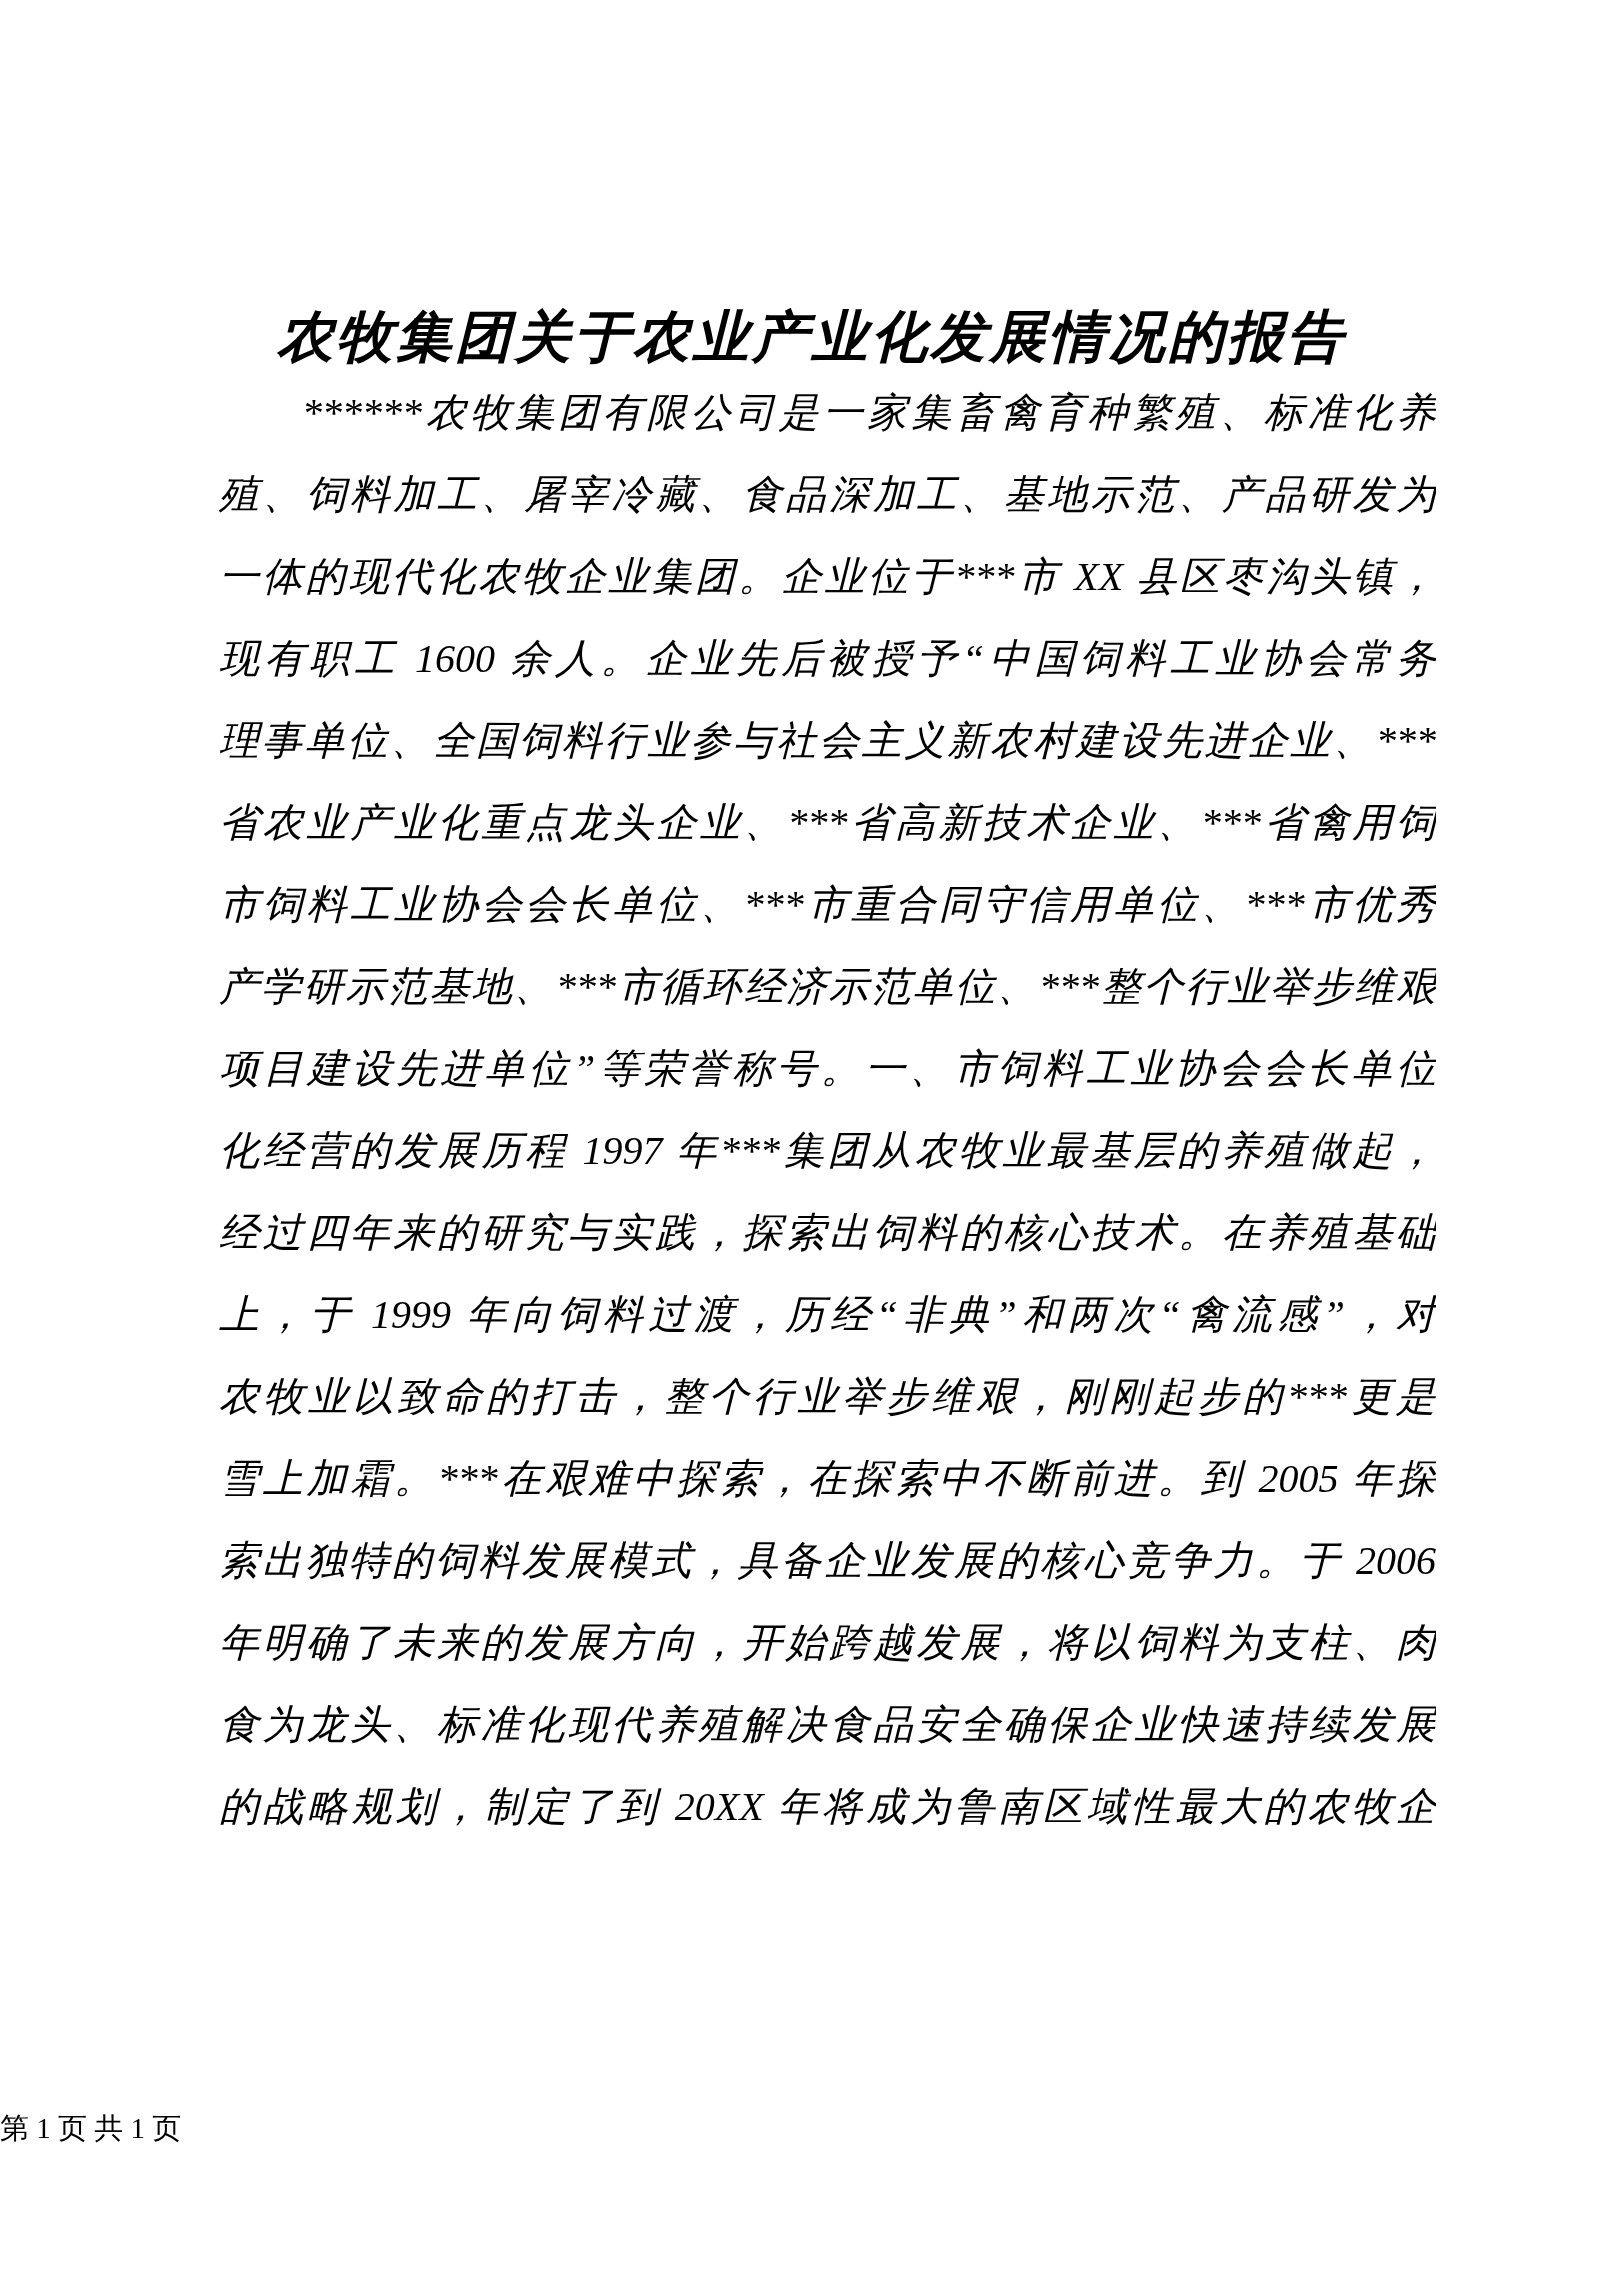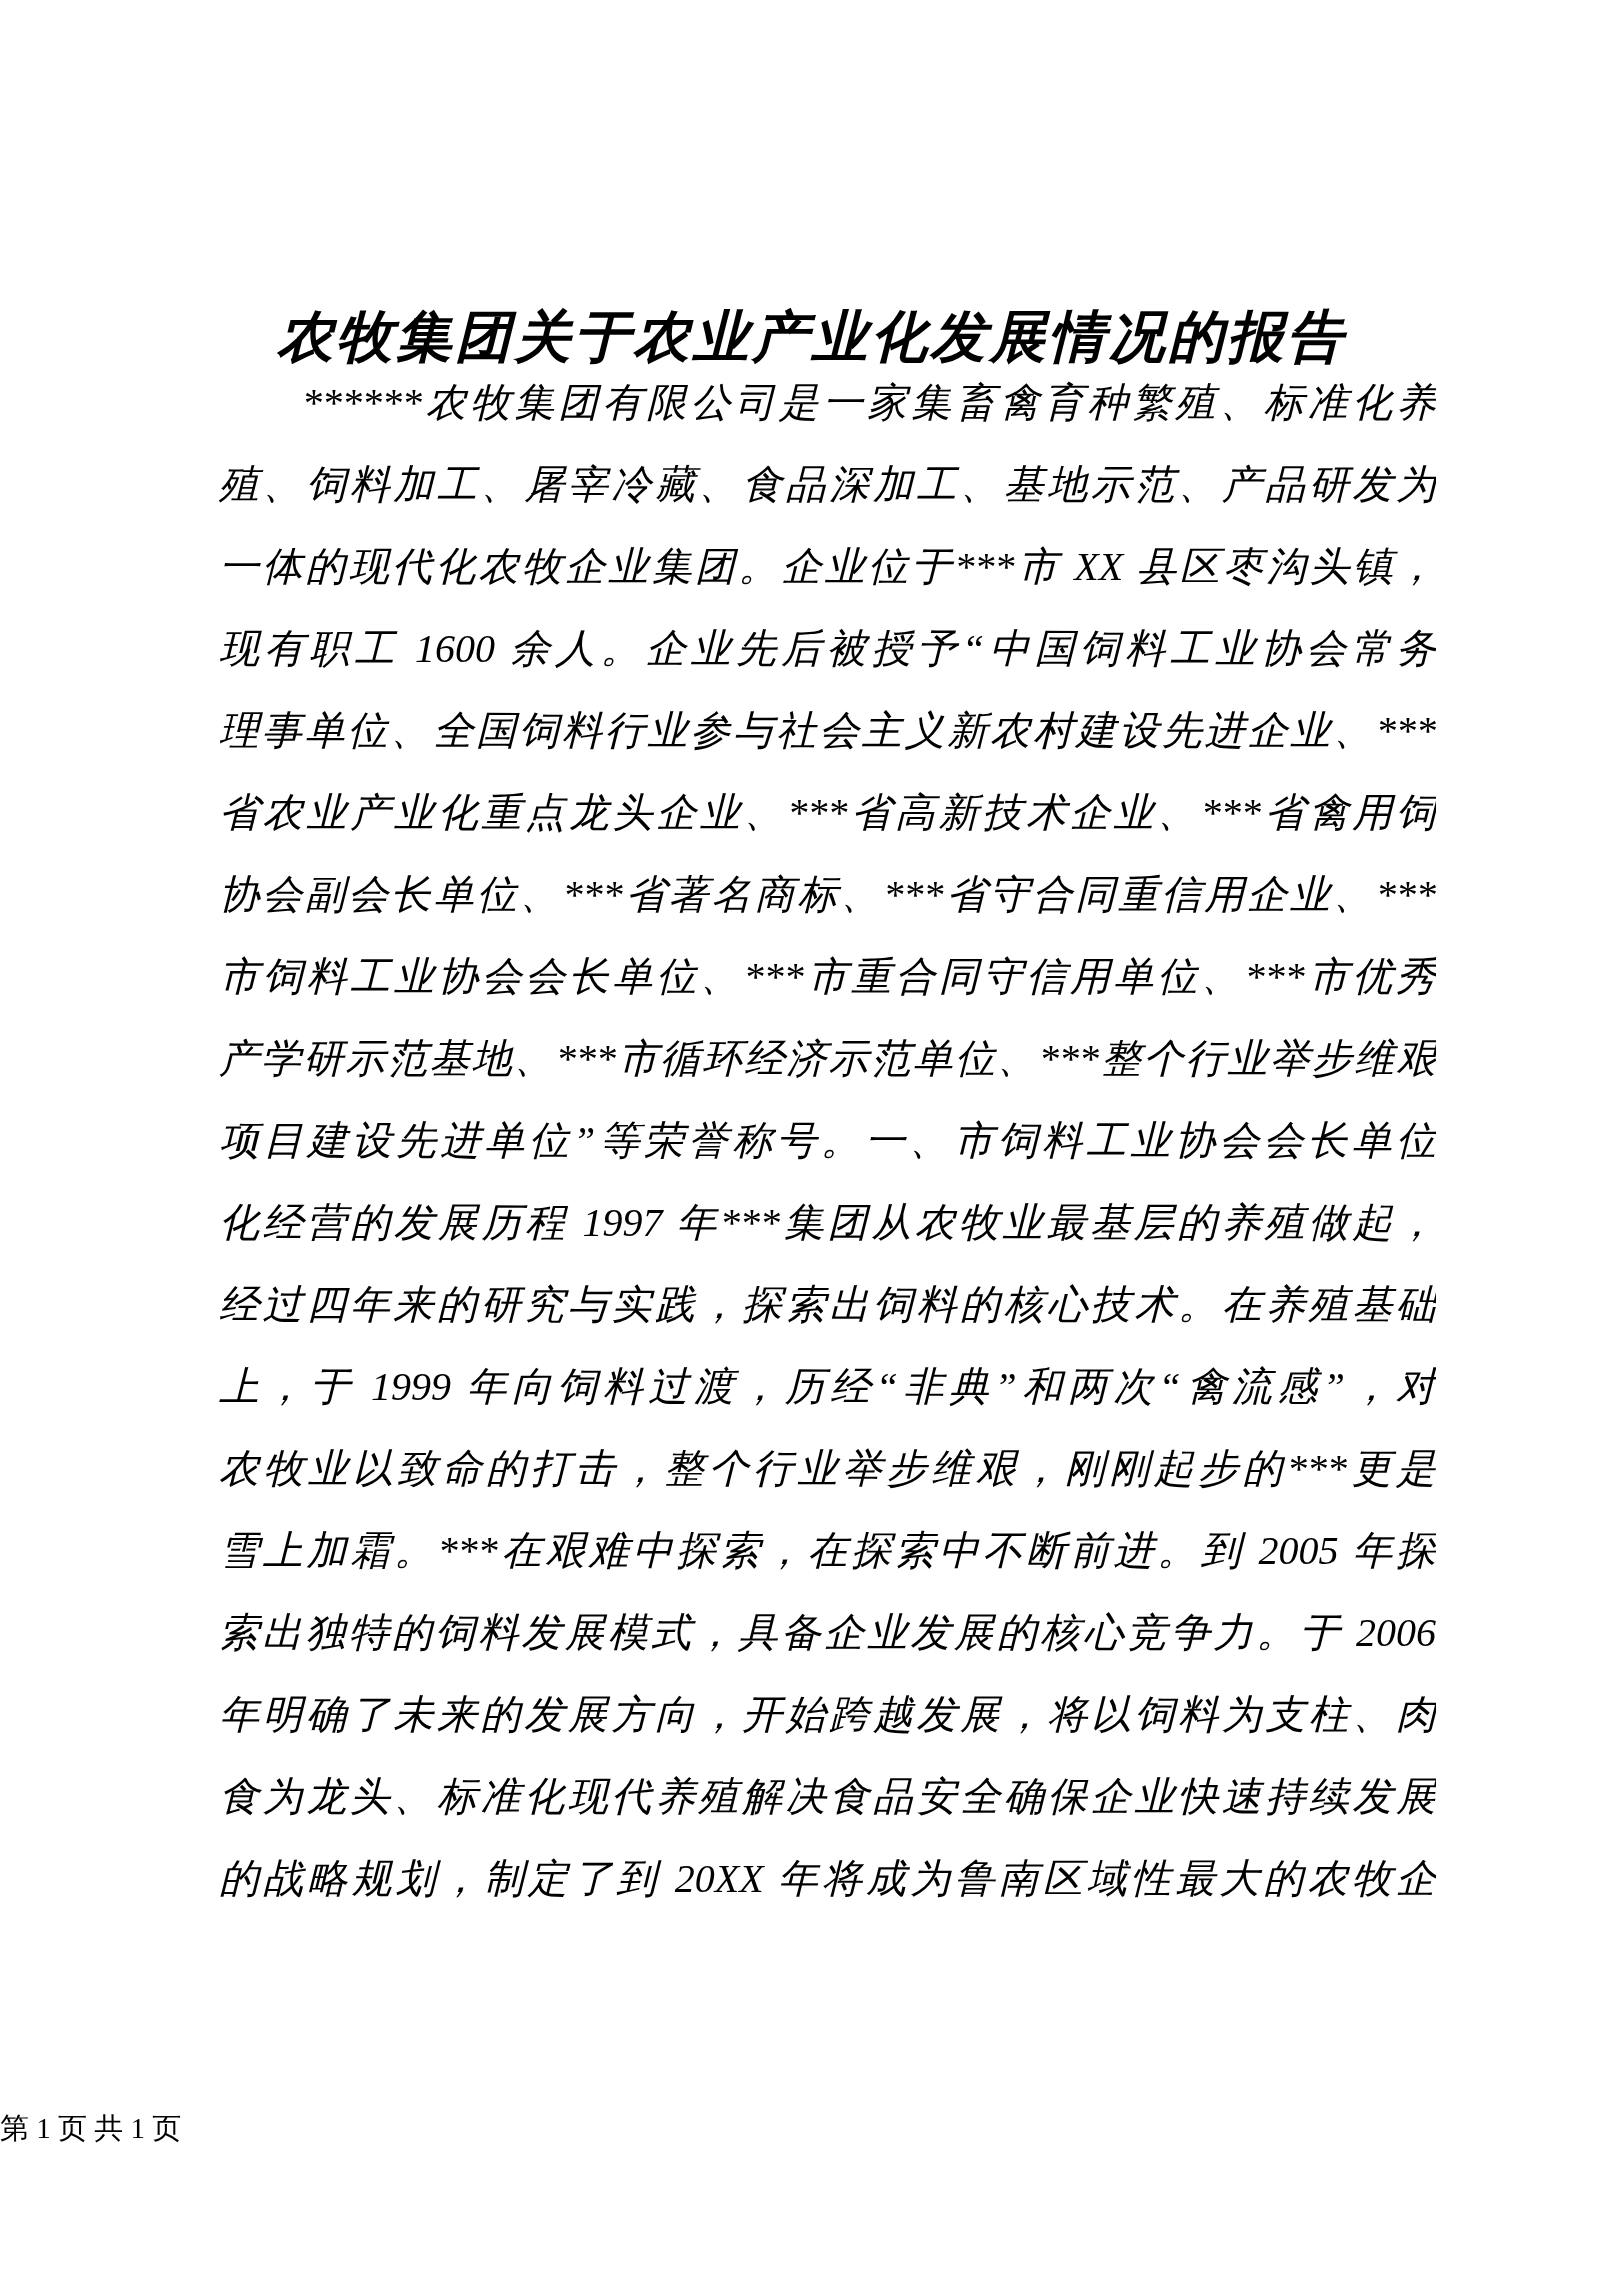--- a/index.html
+++ b/index.html
@@ -25,21 +25,21 @@
     font-size: 56px;
     line-height: 90px;
     font-weight: 700;
     font-style: italic;
     letter-spacing: 3.4px;
     white-space: nowrap;
   }
   .doc-body {
     position: absolute;
     left: 219px;
-    top: 362px;
+    top: 372px;
     width: 1217px;
   }
   .body-line {
     font-size: 40px;
     height: 82px;
     line-height: 82px;
     font-style: italic;
     text-align: justify;
     text-align-last: justify;
     text-justify: inter-character;
@@ -66,21 +66,20 @@
 
   <div class="doc-title">农牧集团关于农业产业化发展情况的报告</div>
 
   <div class="doc-body">
     <div class="body-line first-line">******农牧集团有限公司是一家集畜禽育种繁殖、标准化养</div>
     <div class="body-line">殖、饲料加工、屠宰冷藏、食品深加工、基地示范、产品研发为</div>
     <div class="body-line">一体的现代化农牧企业集团。企业位于***市 XX 县区枣沟头镇，</div>
     <div class="body-line">现有职工 1600 余人。企业先后被授予“中国饲料工业协会常务</div>
     <div class="body-line">理事单位、全国饲料行业参与社会主义新农村建设先进企业、***</div>
     <div class="body-line">省农业产业化重点龙头企业、***省高新技术企业、***省禽用饲</div>
-    <div class="body-line">协会副会长单位、***省著名商标、***省守合同重信用企业、***</div>
     <div class="body-line">市饲料工业协会会长单位、***市重合同守信用单位、***市优秀</div>
     <div class="body-line">产学研示范基地、***市循环经济示范单位、***整个行业举步维艰</div>
     <div class="body-line">项目建设先进单位”等荣誉称号。一、市饲料工业协会会长单位</div>
     <div class="body-line">化经营的发展历程 1997 年***集团从农牧业最基层的养殖做起，</div>
     <div class="body-line">经过四年来的研究与实践，探索出饲料的核心技术。在养殖基础</div>
     <div class="body-line">上，于 1999 年向饲料过渡，历经“非典”和两次“禽流感”，对</div>
     <div class="body-line">农牧业以致命的打击，整个行业举步维艰，刚刚起步的***更是</div>
     <div class="body-line">雪上加霜。***在艰难中探索，在探索中不断前进。到 2005 年探</div>
     <div class="body-line">索出独特的饲料发展模式，具备企业发展的核心竞争力。于 2006</div>
     <div class="body-line">年明确了未来的发展方向，开始跨越发展，将以饲料为支柱、肉</div>

